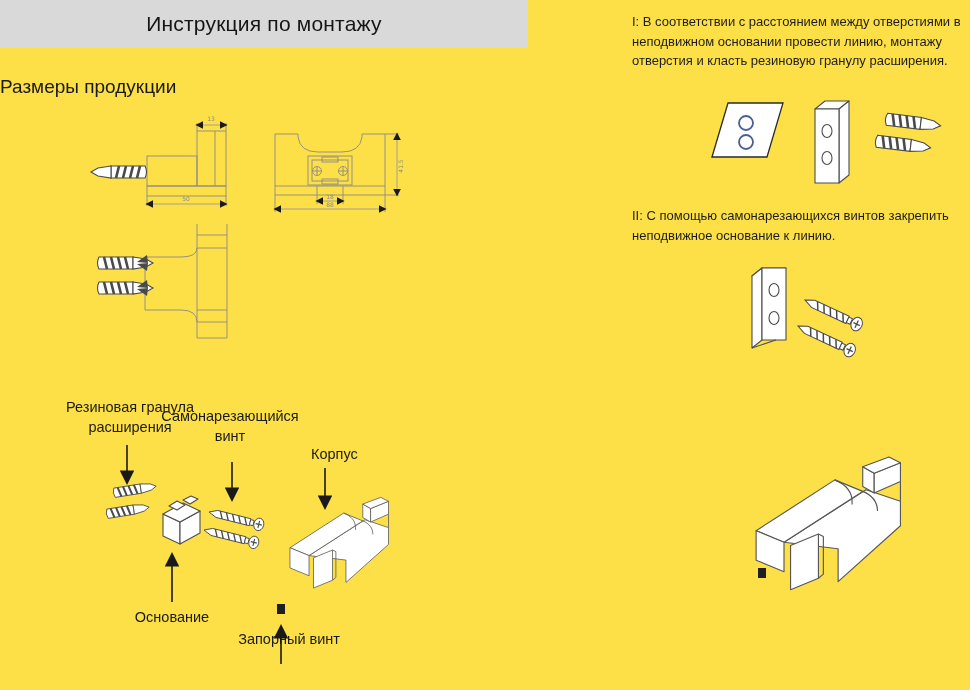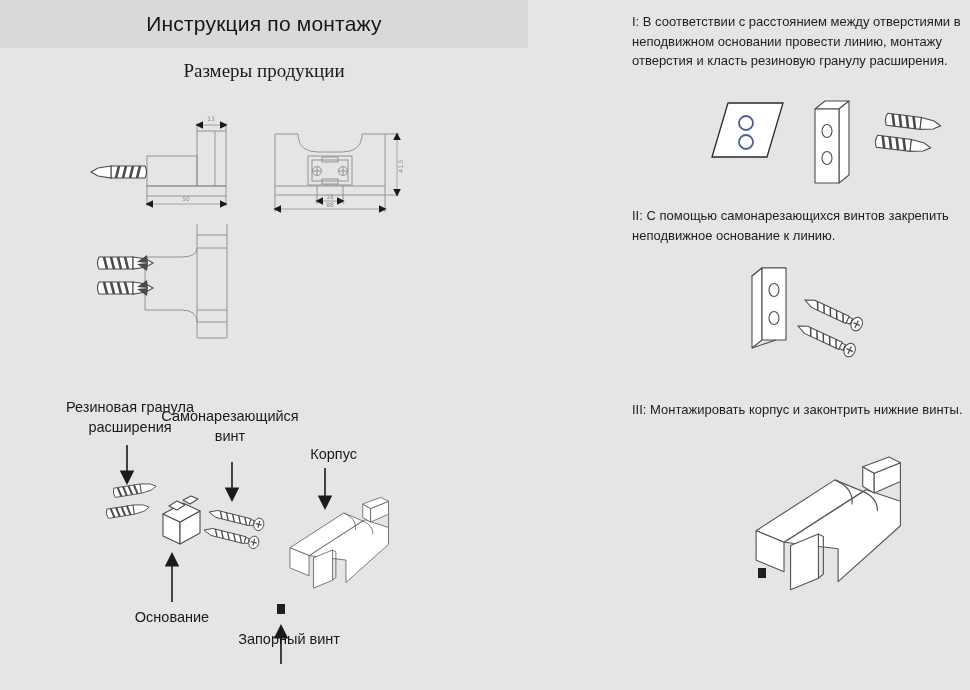--- a/index.html
+++ b/index.html
@@ -1,22 +1,22 @@
 <!DOCTYPE html>
 <html><head>
 <meta charset="utf-8">
 <style>
   html,body{margin:0;padding:0;background:#fff;}
-  .page{position:relative;width:970px;height:690px;background:#e5e5e5;overflow:hidden;
+  .page{position:relative;width:970px;height:690px;background:#fde047;overflow:hidden;
         font-family:"Liberation Sans","DejaVu Sans",sans-serif;color:#1f1f1f;}
   .abs{position:absolute;}
   .header-bar{left:0;top:0;width:528px;height:48px;background:#d9d9d9;
               display:flex;align-items:center;justify-content:center;}
   .header-title{font-size:21px;font-weight:500;color:#151515;letter-spacing:.2px;}
-  .section-title{left:0;top:60px;width:528px;text-align:center;font-size:19px;color:#1a1a1a;font-family:Liberation Serif, serif;}
+  .section-title{left:0;top:76px;width:528px;font-size:19px;color:#1a1a1a;}
   .part-label{font-size:14.5px;line-height:1.38;color:#1a1a1a;text-align:center;}
   .step-text{font-size:13px;line-height:1.5;color:#1d1d1d;}
   svg{display:block;}
   .dimtxt{font-size:6px;fill:#8a8a8a;font-family:"DejaVu Sans",sans-serif;}
 </style>
 </head>
 <body>
 
 <div class="page">
 
@@ -123,21 +123,21 @@
       <path d="M62,33 L52,40 L63,41 Z M62,49 L52,42 L63,41 Z" fill="#4a4a4a"></path>
     </g>
     <g>
       <use href="#dowel" transform="translate(12,66)"></use>
       <path d="M62,58 L52,65 L63,66 Z M62,74 L52,67 L63,66 Z" fill="#4a4a4a"></path>
     </g>
   </svg>
 
   <div class="abs part-label" style="left:55px;top:397px;width:150px">Резиновая гранула расширения</div>
   <div class="abs part-label" style="left:160px;top:406px;width:140px;text-align:center">Самонарезающийся винт</div>
-  <div class="abs part-label" style="left:299px;top:444px;width:58px;text-align:right">Корпус</div>
+  <div class="abs part-label" style="left:311px;top:444px;width:58px;text-align:left">Корпус</div>
   <div class="abs part-label" style="left:122px;top:607px;width:100px;">Основание</div>
   <div class="abs part-label" style="left:218px;top:629px;width:122px;text-align:right">Запорный винт</div>
 
   <svg class="abs" style="left:95px;top:438px" width="320" height="235" viewBox="0 0 320 235">
     <g stroke="#1a1a1a" stroke-width="1.6">
       <line x1="32" y1="7" x2="32" y2="44" marker-end="url(#ah)"></line>
       <line x1="137" y1="24" x2="137" y2="61" marker-end="url(#ah)"></line>
       <line x1="230" y1="30" x2="230" y2="69" marker-end="url(#ah)"></line>
       <line x1="77" y1="164" x2="77" y2="117" marker-end="url(#ah)"></line>
       <line x1="186" y1="226" x2="186" y2="189" marker-end="url(#ah)"></line>
@@ -194,21 +194,20 @@
       <path d="M32,90 L56,82" fill="none"></path>
       <ellipse cx="54" cy="32" rx="5" ry="6.5"></ellipse>
       <ellipse cx="54" cy="60" rx="5" ry="6.5"></ellipse>
     </g>
     <g>
       <use href="#screwlong" transform="translate(85,42) rotate(25)"></use>
       <use href="#screwlong" transform="translate(78,68) rotate(25)"></use>
     </g>
   </svg>
 
-  <div class="abs step-text" style="left:632px;top:400px;width:336px">III: Монтажировать корпус и законтрить нижние винты.</div>
 
   <svg class="abs" style="left:725px;top:438px" width="230" height="180" viewBox="0 0 230 180">
     <g>
       <use href="#hook3d" transform="translate(18,14) scale(0.82)"></use>
     </g>
     <rect x="33" y="130" width="8" height="10" fill="#1f1f1f"></rect>
   </svg>
 
 </div>
 

